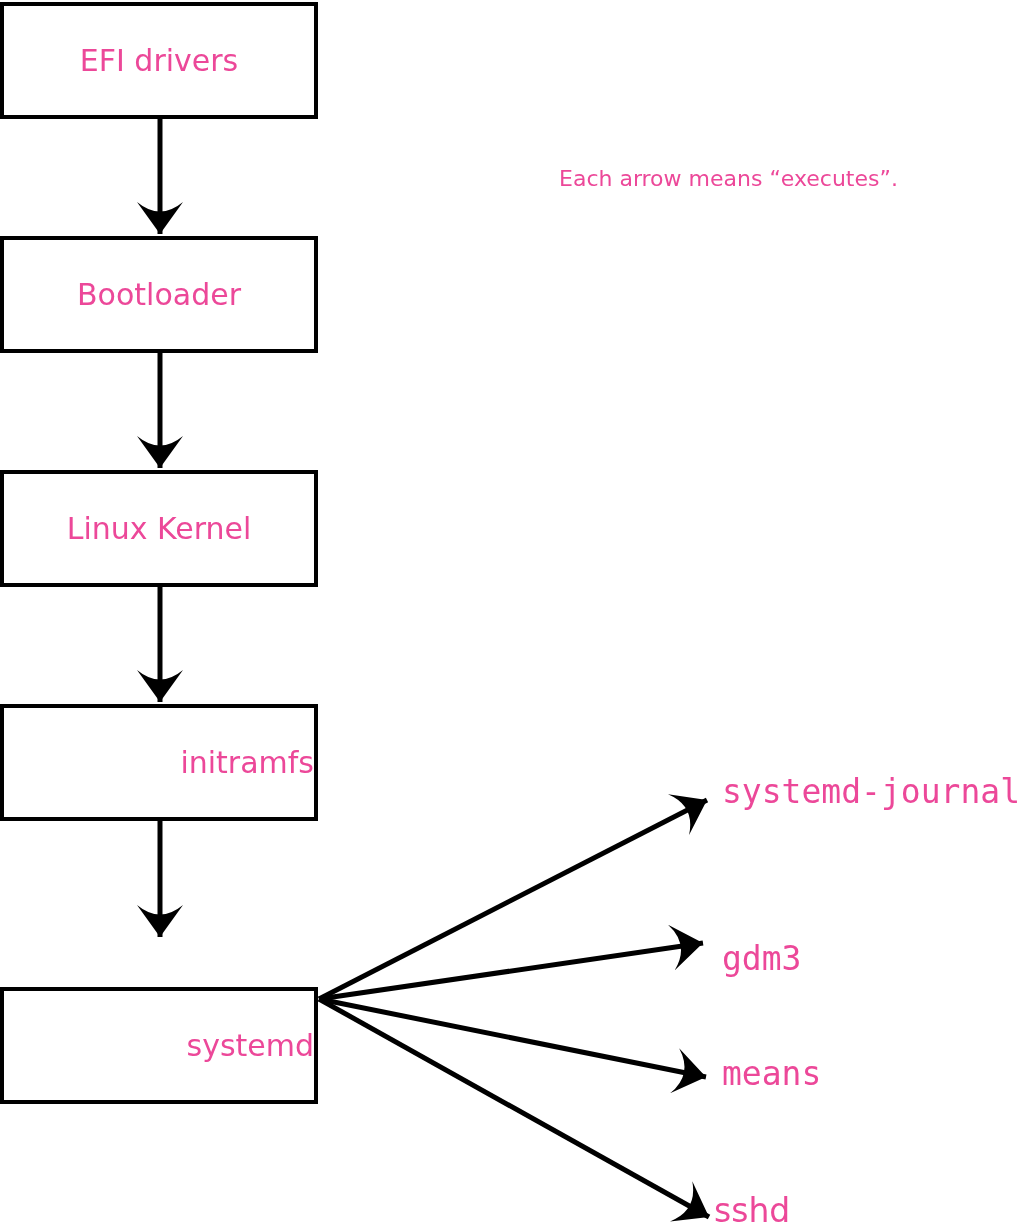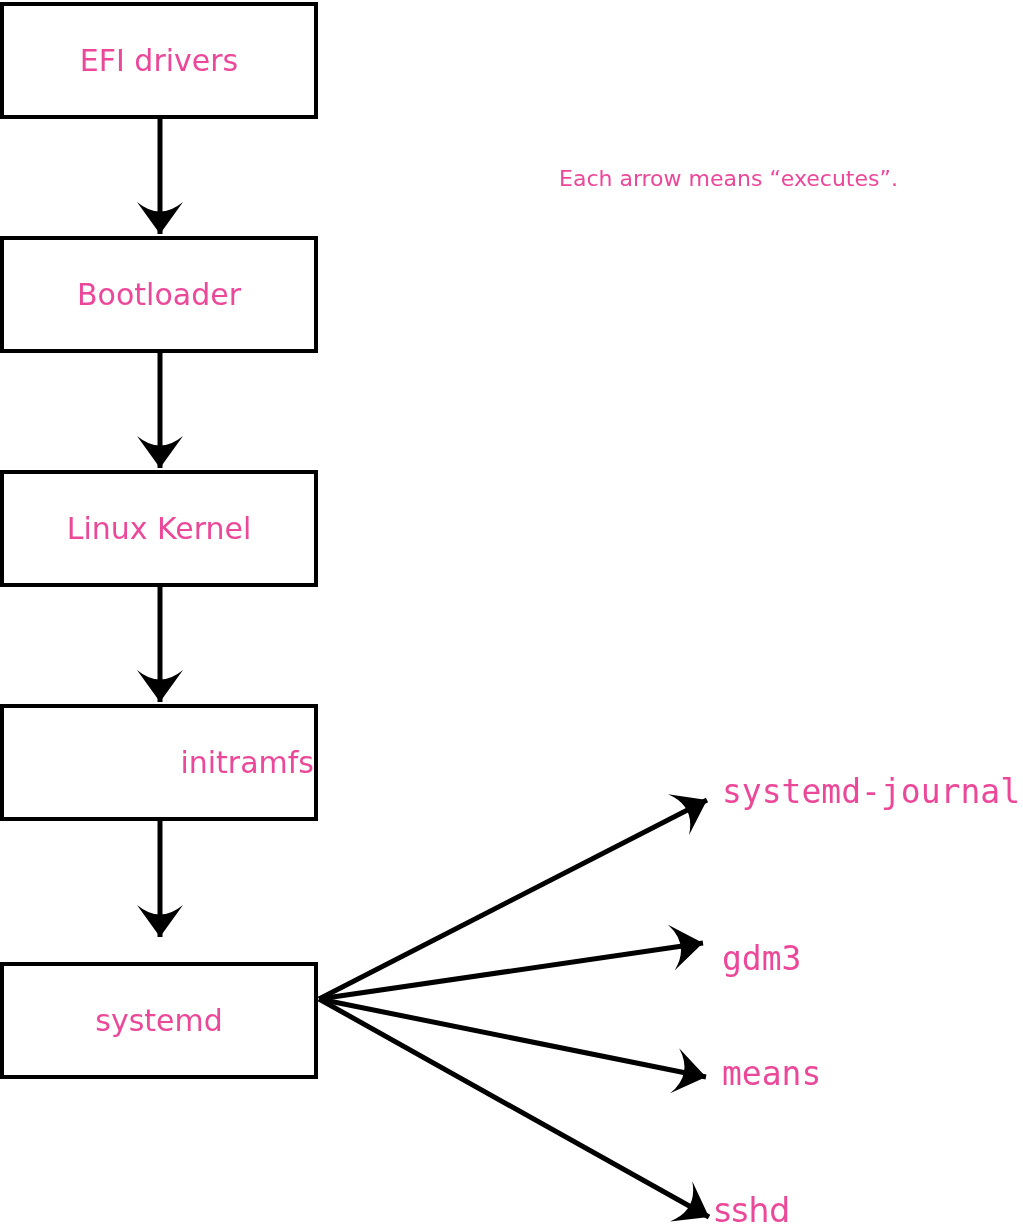--- a/index.html
+++ b/index.html
@@ -88,21 +88,21 @@
   </div>
   <div class="node-box" style="top:236px;">
     <span>Bootloader</span>
   </div>
   <div class="node-box" style="top:470px;">
     <span>Linux Kernel</span>
   </div>
   <div class="node-box" style="top:704px;justify-content:flex-end;">
     <span>initramfs</span>
   </div>
-  <div class="node-box" style="top:962px;">
+  <div class="node-box" style="top:987px;justify-content:flex-end;">
     <span>systemd</span>
   </div>
 
   <div class="service-label mono" style="left:722px; top:775px;">systemd-journal</div>
   <div class="service-label mono" style="left:722px; top:942px;">gdm3</div>
   <div class="service-label mono" style="left:722px; top:1057px;">means</div>
   <div class="service-label sans" style="left:714px; top:1194px;">sshd</div>
 
   <div class="caption">Each arrow means “executes”.</div>
 

